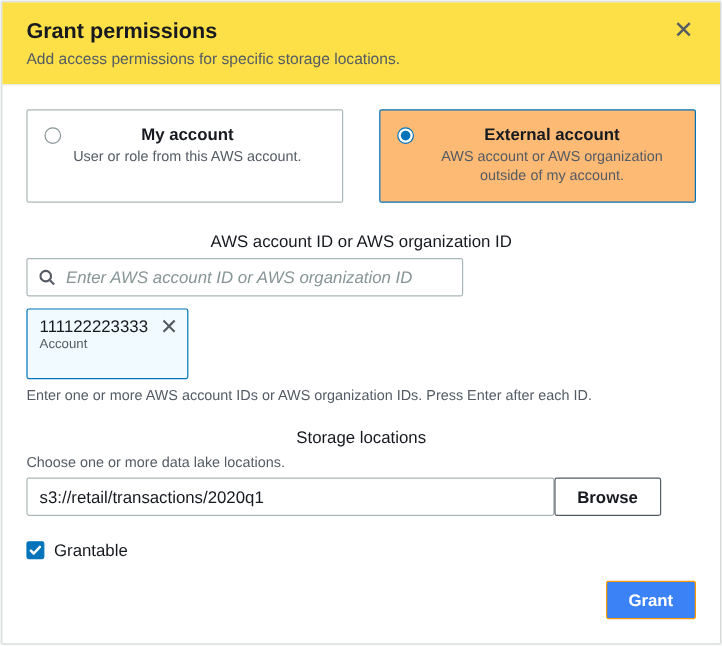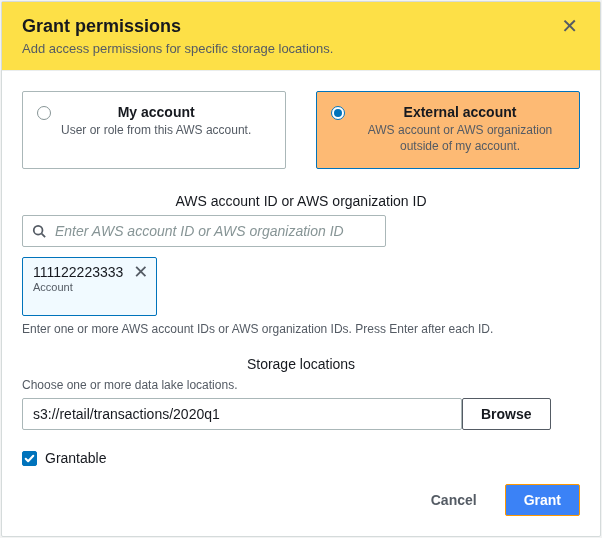--- a/index.html
+++ b/index.html
@@ -289,17 +289,16 @@
         <svg width="11" height="11" viewBox="0 0 16 16" fill="none" stroke="currentColor" stroke-width="3" stroke-linecap="round" stroke-linejoin="round">
           <polyline points="2.5,8.5 6,12 13.5,4"></polyline>
         </svg>
       </span>
       <span>Grantable</span>
     </div>
 
   </div>
 
   <div class="footer">
-    <button class="btn link">Cancel</button>
     <button class="btn primary">Grant</button>
   </div>
 
 </div>
 
 </body></html>

